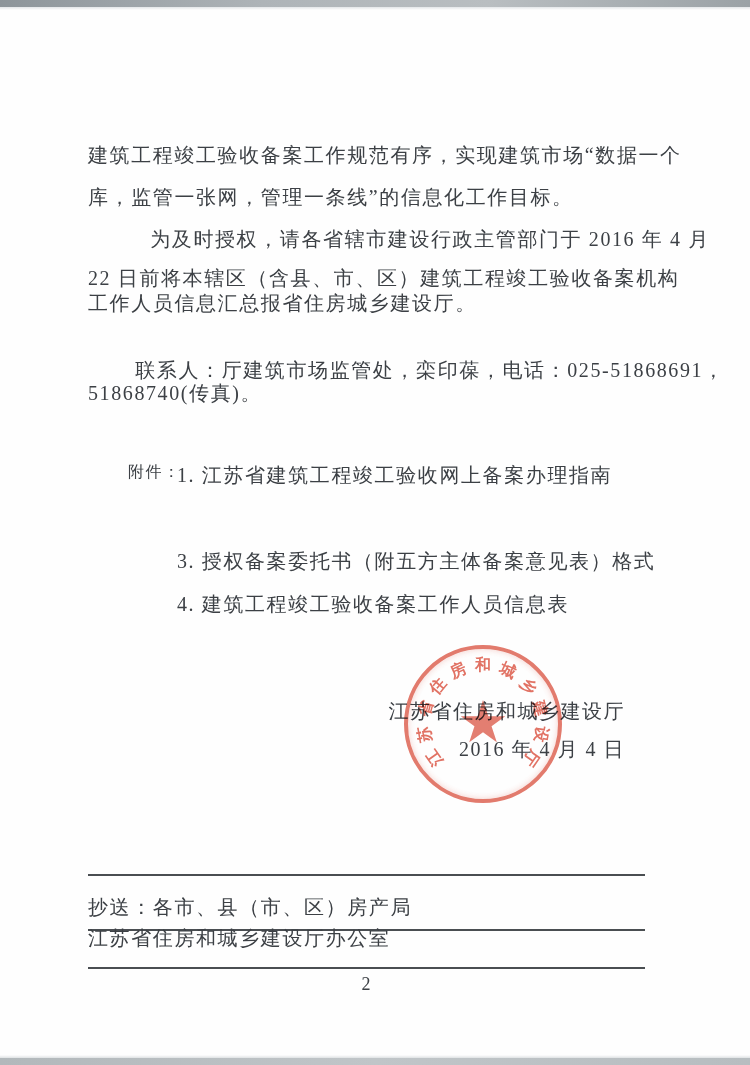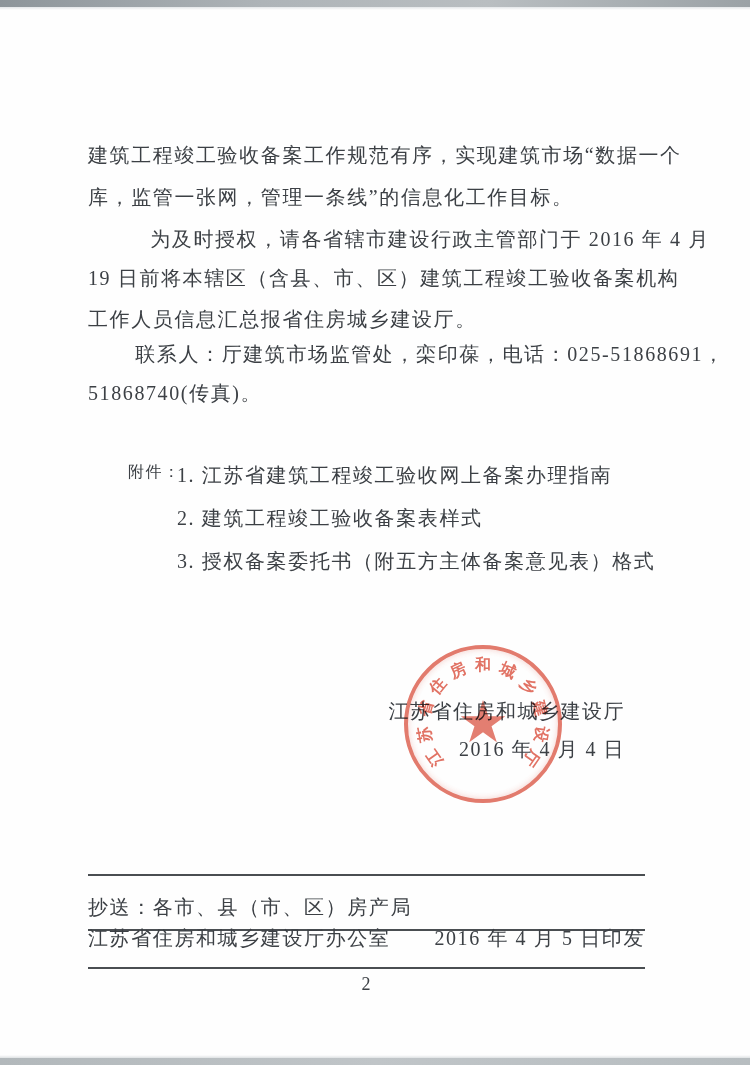--- a/index.html
+++ b/index.html
@@ -93,29 +93,29 @@
 </head>
 <body style="color: rgb(60, 64, 69);">
 
 <div class="page">
 
   <div class="scan-edge-top"></div>
 
   <div class="bodyline" style="top:142px">建筑工程竣工验收备案工作规范有序，实现建筑市场“数据一个</div>
   <div class="bodyline" style="top:184px">库，监管一张网，管理一条线”的信息化工作目标。</div>
   <div class="bodyline indent" style="top:226px">为及时授权，请各省辖市建设行政主管部门于 2016 年 4 月</div>
-  <div class="bodyline" style="top:265px">19 日前将本辖区（含县、市、区）建筑工程竣工验收备案机构</div>
-  <div class="bodyline" style="top:306px">工作人员信息汇总报省住房城乡建设厅。</div>
-  <div class="bodyline indent" style="top:341px">联系人：厅建筑市场监管处，栾印葆，电话：025-51868691，</div>
+  <div class="bodyline" style="top:265px">22 日前将本辖区（含县、市、区）建筑工程竣工验收备案机构</div>
+  <div class="bodyline" style="top:290px">工作人员信息汇总报省住房城乡建设厅。</div>
+  <div class="bodyline indent" style="top:357px">联系人：厅建筑市场监管处，栾印葆，电话：025-51868691，</div>
   <div class="bodyline" style="top:380px">51868740(传真)。</div>
 
   <div class="att-label" style="top:462px">附件：</div>
   <div class="att-item" style="top:462px">1. 江苏省建筑工程竣工验收网上备案办理指南</div>
-  <div class="att-item" style="top:505px">2. 建筑工程竣工验收备案表样式</div>
   <div class="att-item" style="top:548px">3. 授权备案委托书（附五方主体备案意见表）格式</div>
+  <div class="att-item" style="top:591px">4. 建筑工程竣工验收备案工作人员信息表</div>
 
   <div class="signature">
     <div>江苏省住房和城乡建设厅</div>
     <div>2016 年 4 月 4 日</div>
   </div>
 
   <div class="seal" style="--seal-color: #dd5a49;">
     <div class="seal-ring"></div>
     <div class="seal-star">★</div>
     <div class="seal-arc">
@@ -131,19 +131,18 @@
         <span style="transform: rotate(100deg) translateY(-59px);">设</span>
         <span style="transform: rotate(125deg) translateY(-59px);">厅</span>
       </div>
   </div>
 
   <div class="rule" style="top:874px"></div>
   <div class="cc-line">抄送：各市、县（市、区）房产局</div>
   <div class="rule" style="top:929px"></div>
   <div class="issuer-row">
     <span class="issuer-name">江苏省住房和城乡建设厅办公室</span>
-    <span class="print-date">2016 年 4 月 5 日印发</span>
   </div>
   <div class="rule" style="top:967px"></div>
   <div class="page-number">2</div>
 
   <div class="scan-edge-bottom"></div>
 </div>
 
 </body></html>

